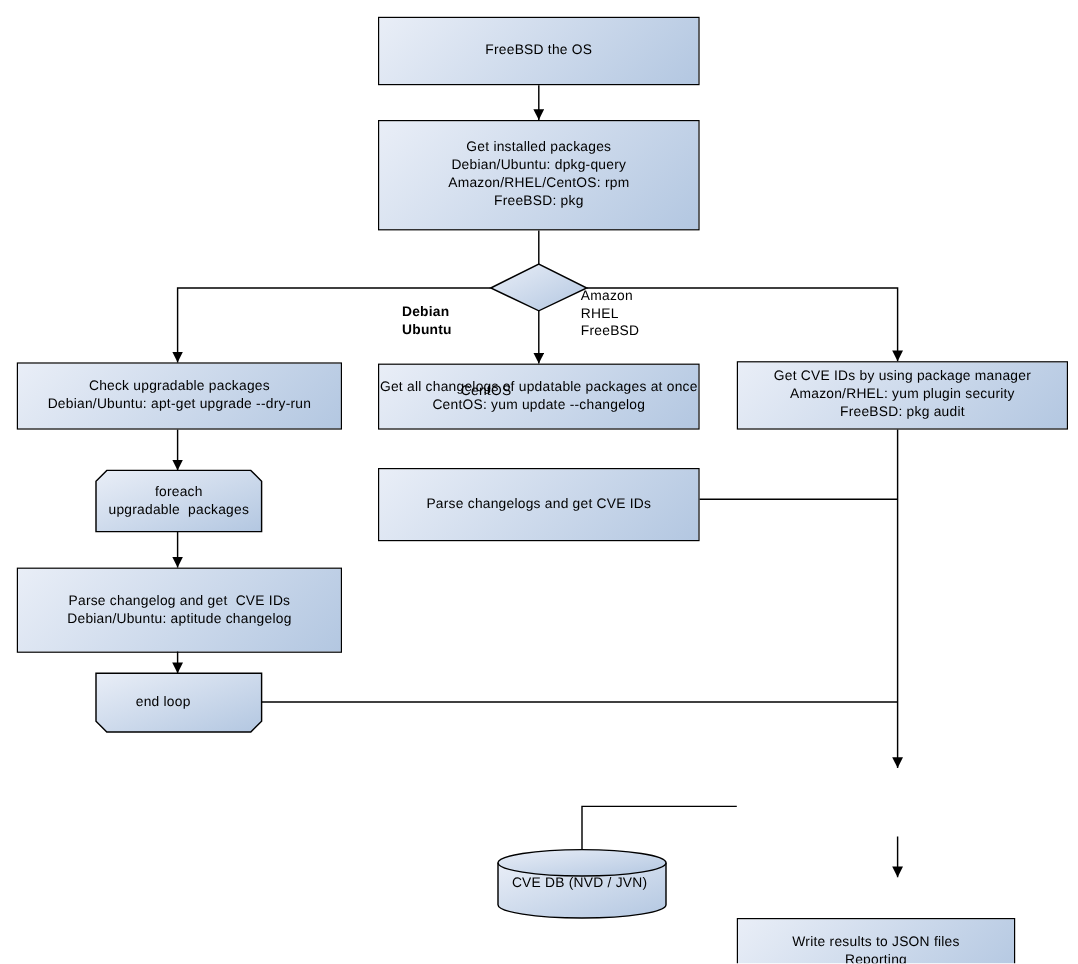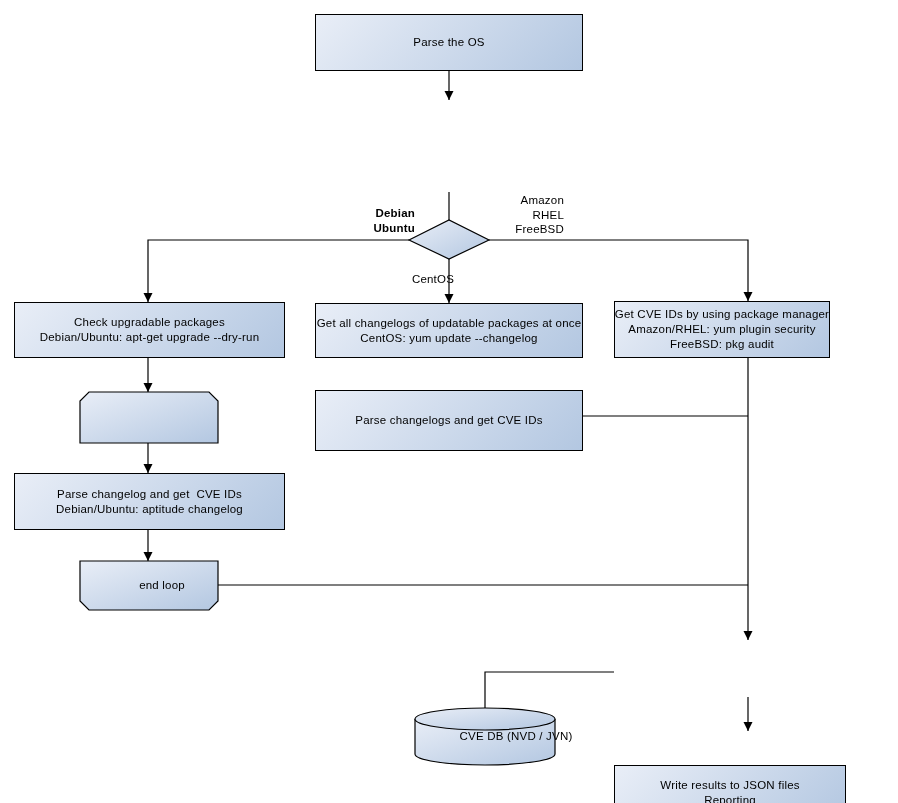--- a/index.html
+++ b/index.html
@@ -35,23 +35,24 @@
     z-index:3;
     display:flex;align-items:center;justify-content:center;
     text-align:center;
     font-size:11.5px;line-height:15px;letter-spacing:0.2px;
     white-space:pre;
     pointer-events:none;
   }
   .edge-label{
     position:absolute;
     z-index:3;
-    text-align:right;
+    text-align:left;
     font-size:11.5px;line-height:14.5px;letter-spacing:0.2px;
     white-space:pre;
+    margin-top:47px;
   }
 </style>
 </head>
 <body>
 
 <div id="canvas">
 
   <svg id="wires" width="898" height="803" viewBox="0 0 898 803">
     <defs>
       <linearGradient id="nodeGrad" x1="0" y1="0" x2="1" y2="1">
@@ -82,46 +83,52 @@
     <polygon points="409,240 449,220 489,240 449,259" fill="url(#nodeGrad)" stroke="var(--node-border)" stroke-width="1.2"></polygon>
 
     <path d="M89,392 H209 L218,401 V443 H80 V401 Z" fill="url(#nodeGrad)" stroke="var(--node-border)" stroke-width="1.2"></path>
 
     <path d="M80,561 H218 V601 L209,610 H89 L80,601 Z" fill="url(#nodeGrad)" stroke="var(--node-border)" stroke-width="1.2"></path>
 
     <path d="M415 719 L415 754 A70 11 0 0 0 555 754 L555 719" fill="url(#nodeGrad)" stroke="var(--node-border)" stroke-width="1.2"></path>
     <ellipse cx="485" cy="719" rx="70" ry="11" fill="url(#nodeGrad)" stroke="var(--node-border)" stroke-width="1.2"></ellipse>
   </svg>
 
-  <div class="node" style="left:315px;top:14px;width:268px;height:57px;">Parse the OS</div>
+  <div class="node" style="left:315px;top:14px;width:268px;height:57px;">FreeBSD the OS</div>
 
+  <div class="node" style="left:315px;top:100px;width:268px;height:92px;">Get installed packages
+Debian/Ubuntu: dpkg-query
+Amazon/RHEL/CentOS: rpm
+FreeBSD: pkg</div>
 
   <div class="node" style="left:14px;top:302px;width:271px;height:56px;">Check upgradable packages
 Debian/Ubuntu: apt-get upgrade --dry-run</div>
 
-  <div class="node" style="left:14px;top:473px;width:271px;height:57px;">Parse changelog and get  CVE IDs
+  <div class="node" style="left:14px;top:473px;width:271px;height:71px;">Parse changelog and get  CVE IDs
 Debian/Ubuntu: aptitude changelog</div>
 
   <div class="node" style="left:315px;top:303px;width:268px;height:55px;">Get all changelogs of updatable packages at once
 CentOS: yum update --changelog</div>
 
   <div class="node" style="left:315px;top:390px;width:268px;height:61px;">Parse changelogs and get CVE IDs</div>
 
-  <div class="node" style="left:614px;top:301px;width:216px;height:57px;">Get CVE IDs by using package manager
+  <div class="node" style="left:614px;top:301px;width:276px;height:57px;">Get CVE IDs by using package manager
 Amazon/RHEL: yum plugin security
 FreeBSD: pkg audit</div>
 
 
   <div class="node" style="left:614px;top:765px;width:232px;height:56px;">Write results to JSON files
 Reporting</div>
 
+  <div class="shape-label" style="left:80px;top:392px;width:138px;height:51px;">foreach
+upgradable  packages</div>
 
-  <div class="shape-label" style="left:80px;top:561px;width:112px;height:49px;padding-left:26px;">end loop</div>
+  <div class="shape-label" style="left:80px;top:561px;width:112px;height:49px;">end loop</div>
 
-  <div class="shape-label" style="left:415px;top:722px;width:136px;height:28px;padding-left:33px;">CVE DB (NVD / JVN)</div>
+  <div class="shape-label" style="left:415px;top:722px;width:136px;height:28px;">CVE DB (NVD / JVN)</div>
 
   <div class="edge-label" style="left:335px;top:206px;width:80px;font-weight:bold;">Debian
 Ubuntu</div>
 
   <div class="edge-label" style="left:484px;top:193px;width:80px;">Amazon
 RHEL
 FreeBSD</div>
 
   <div class="edge-label" style="left:384px;top:272px;width:70px;">CentOS</div>
 

